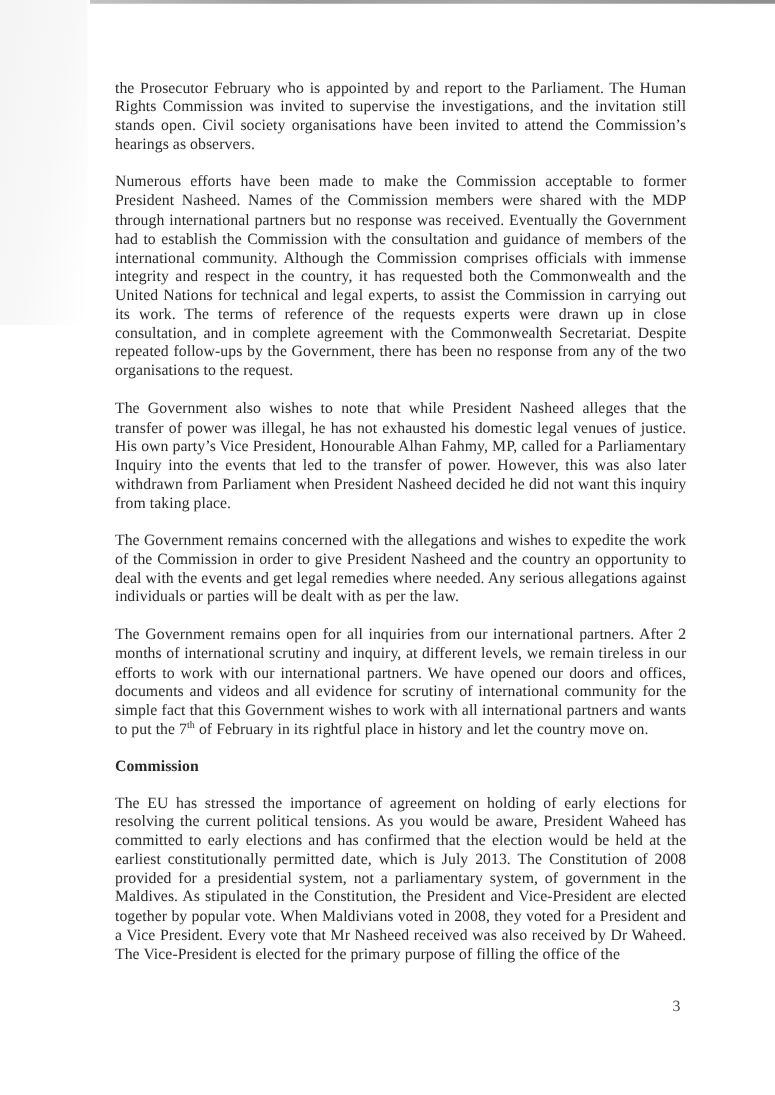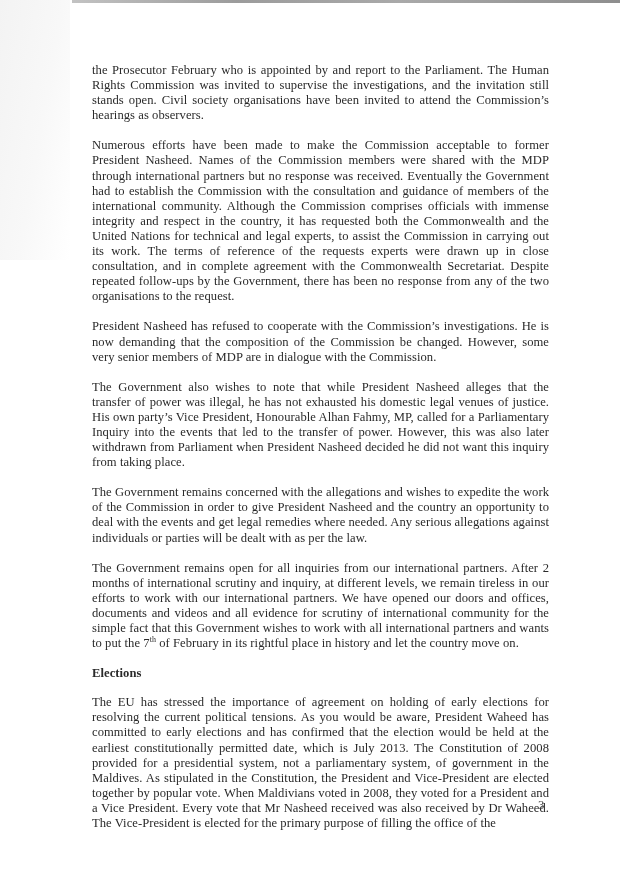--- a/index.html
+++ b/index.html
@@ -63,21 +63,20 @@
 </style>
 </head>
 <body>
 
 <div class="scan-shadow-left"></div>
 <div class="top-edge"></div>
 
 <div class="page">
   <p>the Prosecutor February who is appointed by and report to the Parliament. The Human Rights Commission was invited to supervise the investigations, and the invitation still stands open. Civil society organisations have been invited to attend the Commission’s hearings as observers.</p>
   <p>Numerous efforts have been made to make the Commission acceptable to former President Nasheed. Names of the Commission members were shared with the MDP through international partners but no response was received. Eventually the Government had to establish the Commission with the consultation and guidance of members of the international community. Although the Commission comprises officials with immense integrity and respect in the country, it has requested both the Commonwealth and the United Nations for technical and legal experts, to assist the Commission in carrying out its work. The terms of reference of the requests experts were drawn up in close consultation, and in complete agreement with the Commonwealth Secretariat. Despite repeated follow-ups by the Government, there has been no response from any of the two organisations to the request.</p>
-  <p>President Nasheed has refused to cooperate with the Commission’s investigations. He is now demanding that the composition of the Commission be changed. However, some very senior members of MDP are in dialogue with the Commission.</p>
   <p>The Government also wishes to note that while President Nasheed alleges that the transfer of power was illegal, he has not exhausted his domestic legal venues of justice. His own party’s Vice President, Honourable Alhan Fahmy, MP, called for a Parliamentary Inquiry into the events that led to the transfer of power. However, this was also later withdrawn from Parliament when President Nasheed decided he did not want this inquiry from taking place.</p>
   <p>The Government remains concerned with the allegations and wishes to expedite the work of the Commission in order to give President Nasheed and the country an opportunity to deal with the events and get legal remedies where needed. Any serious allegations against individuals or parties will be dealt with as per the law.</p>
   <p><span>The Government remains open for all inquiries from our international partners. After 2 months of international scrutiny and inquiry, at different levels, we remain tireless in our efforts to work with our international partners. We have opened our doors and offices, documents and videos and all evidence for scrutiny of international community for the simple fact that this Government wishes to work with all international partners and wants to put the 7</span><sup>th</sup><span> of February in its rightful place in history and let the country move on.</span></p>
-  <h3>Elections</h3>
+  <h3>Commission</h3>
   <p>The EU has stressed the importance of agreement on holding of early elections for resolving the current political tensions. As you would be aware, President Waheed has committed to early elections and has confirmed that the election would be held at the earliest constitutionally permitted date, which is July 2013. The Constitution of 2008 provided for a presidential system, not a parliamentary system, of government in the Maldives. As stipulated in the Constitution, the President and Vice-President are elected together by popular vote. When Maldivians voted in 2008, they voted for a President and a Vice President. Every vote that Mr Nasheed received was also received by Dr Waheed. The Vice-President is elected for the primary purpose of filling the office of the</p>
 </div>
 
 <div class="page-number">3</div>
 
 </body></html>

